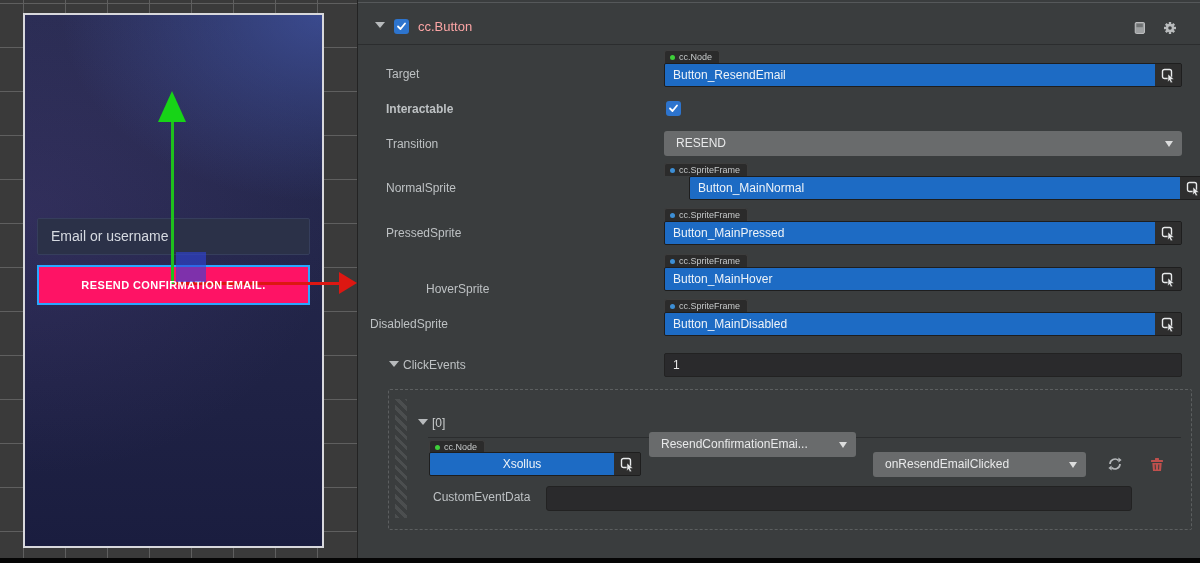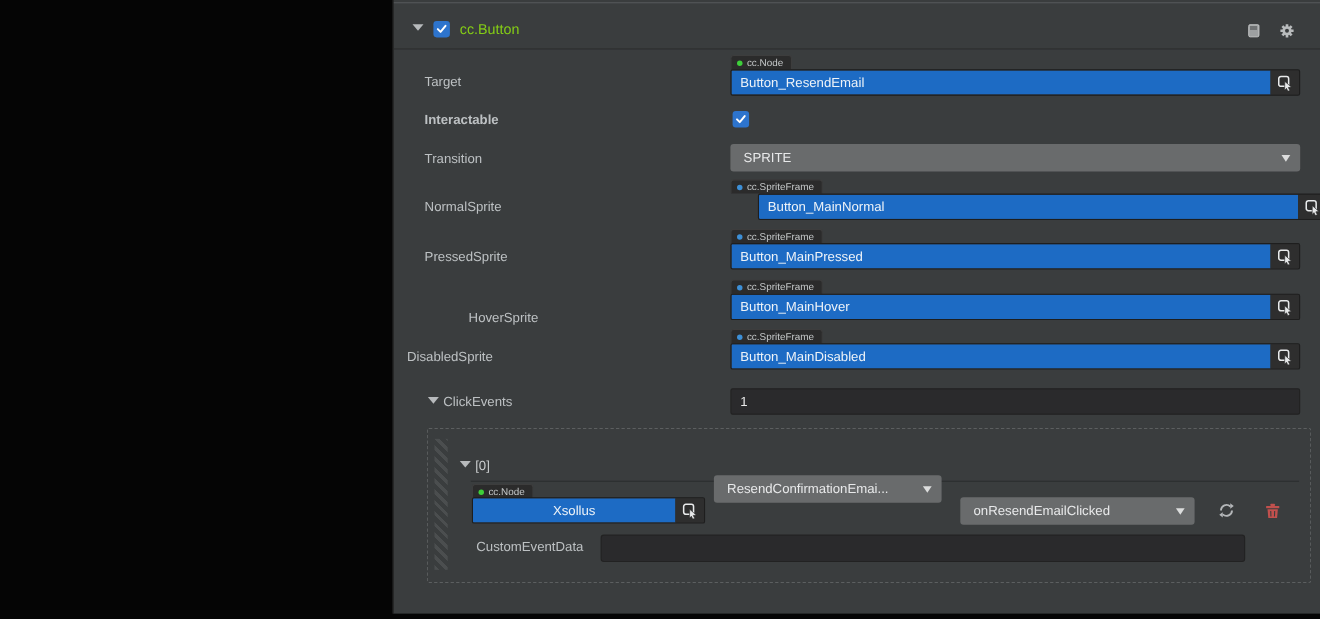--- a/index.html
+++ b/index.html
@@ -53,21 +53,21 @@
   .inspector {
     position: absolute; left: 357px; top: 0; width: 843px; height: 558px;
     background: #3a3d3e; border-left: 1px solid #232323; color: #bdc1c3;
   }
   .inspector .top-line { position: absolute; left: 0; top: 2px; width: 100%; height: 1px; background: #55585a; }
   .inspector .header-sep { position: absolute; left: 0; top: 44px; width: 100%; height: 1px; background: #2b2d2e; }
 
   .tri { position: absolute; width: 0; height: 0;
          border-left: 5px solid transparent; border-right: 5px solid transparent; border-top: 6px solid #b7babc; }
   .lbl { position: absolute; color: #bdc1c3; font-size: 12px; line-height: 16px; white-space: nowrap; }
-  .comp-title { position: absolute; color: #84cc16; font-size: 13px; line-height: 16px; }
+  .comp-title { position: absolute; color: #fca5a5; font-size: 13px; line-height: 16px; }
 
   .cb { position: absolute; width: 15px; height: 15px; background: #2d74cd; border-radius: 3px;
         display: flex; align-items: center; justify-content: center; }
 
   .tag { position: absolute; height: 13px; background: #2b2b2b; border: 1px solid #3d3d3d; border-bottom: none;
          border-radius: 3px 3px 0 0; color: #c6c9ca; font-size: 9px;
          display: inline-flex; align-items: center; gap: 4px; padding: 0 7px 0 5px; white-space: nowrap; }
   .dot { width: 5px; height: 5px; border-radius: 50%; }
   .dot-green { background: #3ecf3a; }
   .dot-blue  { background: #3d8fd6; }
@@ -94,20 +94,34 @@
 
   .icon-btn { position: absolute; display: flex; align-items: center; justify-content: center; }
 
   .bottom-bar { position: absolute; left: 0; top: 558px; width: 1200px; height: 5px; background: #050505; }
 </style>
 </head>
 <body>
 
 <div class="app">
 
+  <div class="scene">
+    <div class="canvas">
+      <div class="email-input">Email or username</div>
+      <div class="resend-button">
+        <span class="btn-text">RESEND CONFIRMATION EMAIL.</span>
+      </div>
+    </div>
+
+    <div class="axis-y-shaft"></div>
+    <div class="axis-y-head"></div>
+    <div class="axis-x-shaft"></div>
+    <div class="axis-x-head"></div>
+    <div class="gizmo-rect"></div>
+  </div>
 
   <div class="inspector">
     <div class="top-line"></div>
 
     <div class="tri" style="left:17px; top:22px;"></div>
     <div class="cb" style="left:36px; top:19px;">
       <svg width="11" height="11" viewBox="0 0 11 11">
         <polyline points="2,5.5 4.5,8 9,2.5" fill="none" stroke="#fff" stroke-width="1.8" stroke-linecap="round" stroke-linejoin="round"></polyline>
       </svg>
     </div>
@@ -149,21 +163,21 @@
 
     <div class="lbl" style="left:28px; top:101px;font-weight:bold;">Interactable</div>
     <div class="cb" style="left:308px; top:101px;">
       <svg width="11" height="11" viewBox="0 0 11 11">
         <polyline points="2,5.5 4.5,8 9,2.5" fill="none" stroke="#fff" stroke-width="1.8" stroke-linecap="round" stroke-linejoin="round"></polyline>
       </svg>
     </div>
 
     <div class="lbl" style="left:28px; top:136px;">Transition</div>
     <div class="dropdown" style="left:306px; top:131px; width:518px;">
-      <span>SPRITE</span>
+      <span>RESEND</span>
       <span class="dd-caret"></span>
     </div>
 
     <div class="lbl" style="left:28px; top:180px;">NormalSprite</div>
     <div class="tag" style="left:306px; top:163px;">
       <span class="dot dot-blue"></span>
       <span>cc.SpriteFrame</span>
     </div>
     <div class="field" style="left:306px; top:176px; width:518px;margin-left:25px;">
       <div class="val">Button_MainNormal</div>

